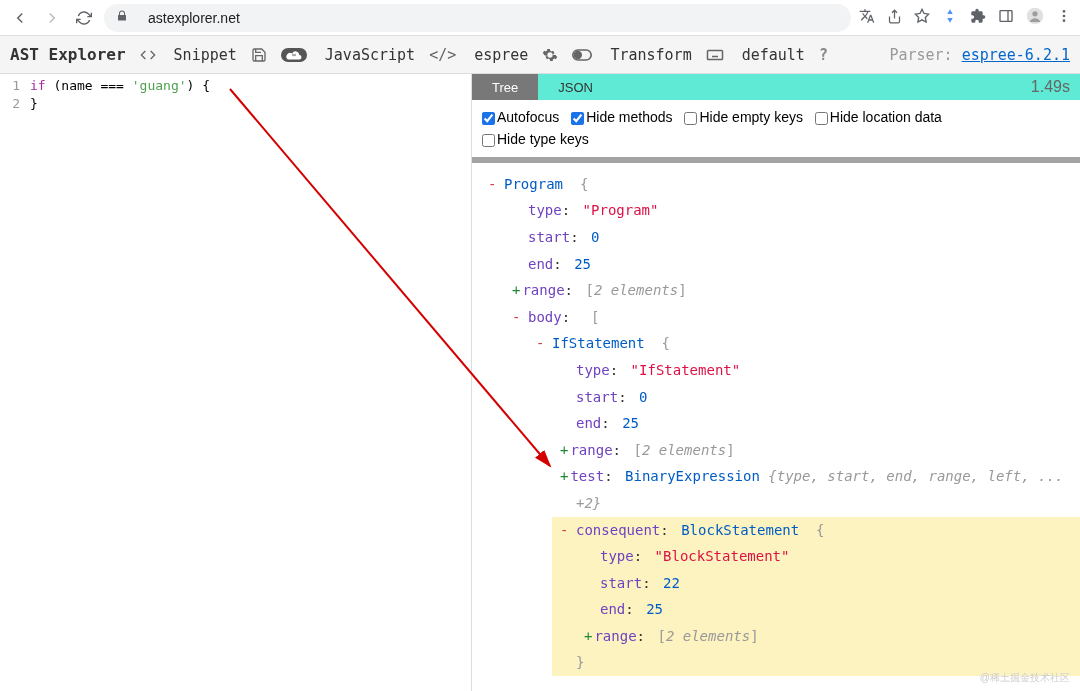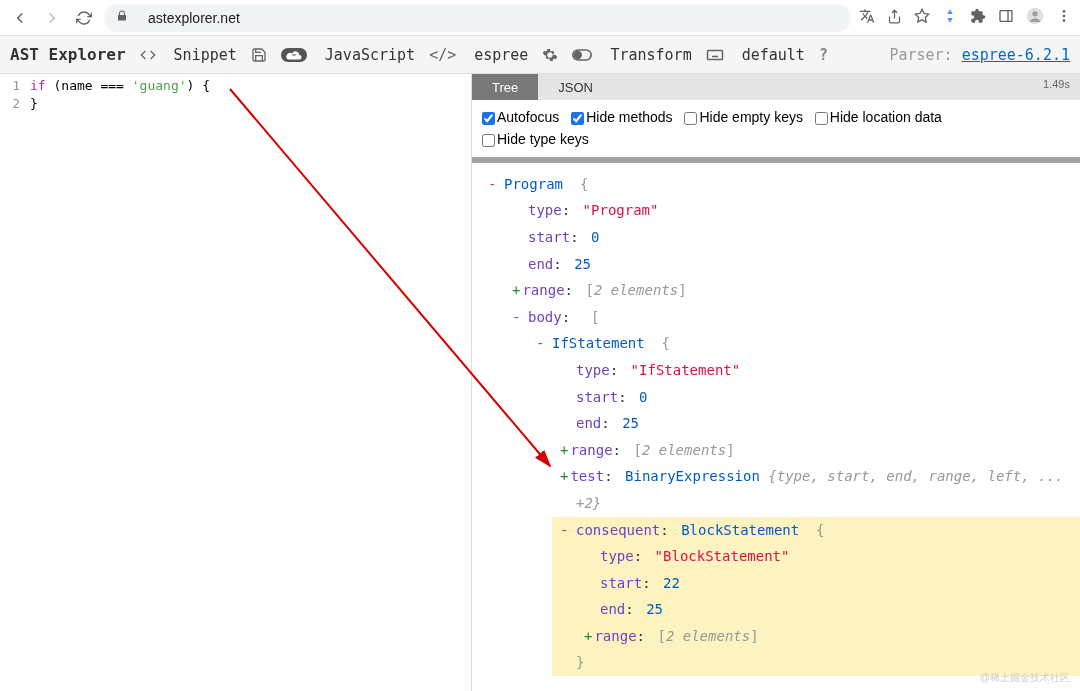--- a/index.html
+++ b/index.html
@@ -21,24 +21,24 @@
 .parser-link { color: #0066cc; text-decoration: underline; }
 
 .main { display: flex; height: calc(691px - 36px - 38px); }
 .left { width: 472px; border-right: 1px solid #ddd; font-family: Menlo, Consolas, monospace; font-size: 13px; position: relative; }
 .gutter { position: absolute; left: 0; top: 0; width: 24px; text-align: right; color: #999; padding: 3px 4px 0 0; line-height: 18px; }
 .code { padding: 3px 0 0 30px; line-height: 18px; white-space: pre; }
 .kw { color: #a626a4; }
 .str { color: #50a14f; }
 
 .right { flex: 1; display: flex; flex-direction: column; background: #fff; min-width: 0; }
-.tabs { height: 26px; background: #e5e5e5; display: flex; align-items: stretch; font-size: 13px; }
+.tabs { height: 26px; background: #5eead4; display: flex; align-items: stretch; font-size: 13px; }
 .tab { padding: 4px 20px; background: #787878; color: #fff; cursor: pointer; display: flex; align-items: center; }
 .tab.inactive { background: transparent; color: #333; }
-.timing { margin-left: auto; padding: 4px 10px; color: #666; font-size: 11px; }
+.timing { margin-left: auto; padding: 4px 10px; color: #666; font-size: 16px; }
 .opts { padding: 6px 10px; background: #fff; border-bottom: 6px solid #a3a3a3; line-height: 1.6; font-size: 14px; }
 .opts label { margin-right: 8px; white-space: nowrap; }
 .opts input { accent-color: #1a73e8; margin-right: 2px; vertical-align: middle; }
 
 .tree { flex: 1; overflow: auto; padding: 8px 0 8px 8px; font-family: Menlo, Consolas, monospace; font-size: 14px; line-height: 1.9; color: #333; }
 .node { padding-left: 24px; position: relative; }
 .toggle { color: #d73a49; cursor: pointer; user-select: none; position: absolute; left: 8px; }
 .toggle.plus { color: #22863a; }
 .nname { color: #005cc5; cursor: pointer; }
 .prop { color: #6f42c1; }

